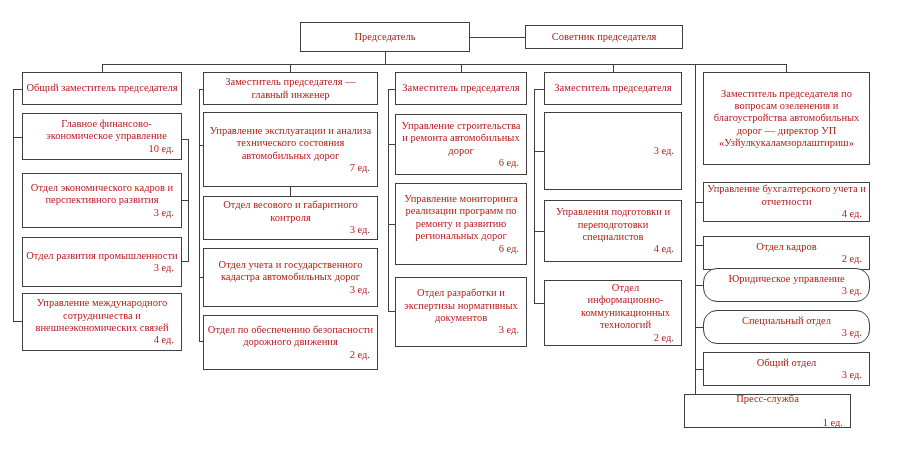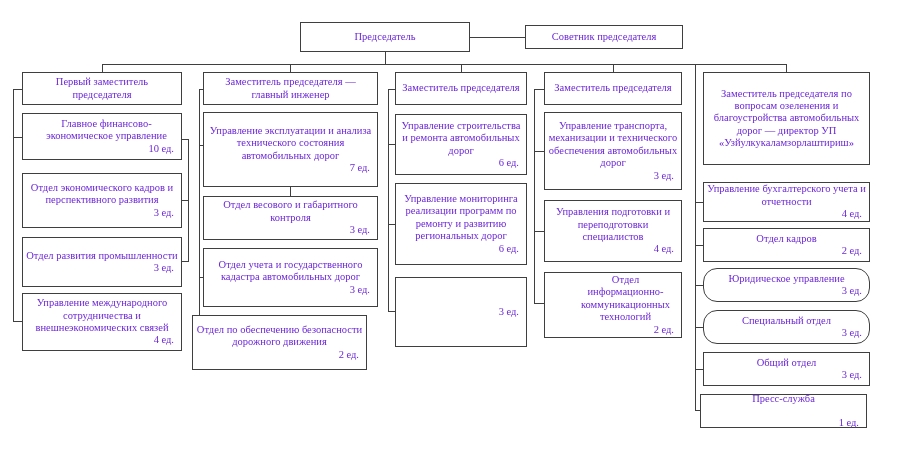--- a/index.html
+++ b/index.html
@@ -1,19 +1,19 @@
 <!DOCTYPE html>
 <html><head>
 <meta charset="utf-8">
 <style>
   html,body{margin:0;padding:0;background:#ffffff;}
   .canvas{
     position:relative;width:896px;height:455px;background:#ffffff;
     font-family:"Liberation Serif","DejaVu Serif",serif;
-    color:#6d28d9;
+    color:#b91c1c;
   }
   .connectors{position:absolute;left:0;top:0;width:899px;height:455px;}
   .connectors line{stroke:#3f3f3f;stroke-width:1;shape-rendering:crispEdges;}
   .box{
     position:absolute;box-sizing:border-box;border:1px solid #3f3f3f;background:#ffffff;
     display:flex;flex-direction:column;justify-content:center;align-items:center;
     text-align:center;font-size:10.5px;line-height:1.18;padding:2px 3px;
   }
   .nm{width:100%;}
   .staff{align-self:flex-end;padding-right:4px;white-space:nowrap;}
@@ -73,21 +73,21 @@
   </svg>
 
   <div class="box" style="left:300px;top:22px;width:170px;height:30px;">
     <div class="nm">Председатель</div>
   </div>
   <div class="box" style="left:525px;top:25px;width:158px;height:24px;">
     <div class="nm">Советник председателя</div>
   </div>
 
   <div class="box" style="left:22px;top:72px;width:160px;height:33px;">
-    <div class="nm">Первый заместитель председателя</div>
+    <div class="nm">Общий заместитель председателя</div>
   </div>
   <div class="box" style="left:22px;top:113px;width:160px;height:47px;padding-left:12px;">
     <div class="nm">Главное финансово-экономическое управление</div>
     <div class="staff">10 ед.</div>
   </div>
   <div class="box" style="left:22px;top:173px;width:160px;height:55px;">
     <div class="nm">Отдел экономического кадров и перспективного развития</div>
     <div class="staff">3 ед.</div>
   </div>
   <div class="box" style="left:22px;top:237px;width:160px;height:50px;">
@@ -107,77 +107,77 @@
     <div class="staff">7 ед.</div>
   </div>
   <div class="box" style="left:203px;top:196px;width:175px;height:44px;">
     <div class="nm">Отдел весового и габаритного контроля</div>
     <div class="staff">3 ед.</div>
   </div>
   <div class="box" style="left:203px;top:248px;width:175px;height:59px;">
     <div class="nm">Отдел учета и государственного кадастра автомобильных дорог</div>
     <div class="staff">3 ед.</div>
   </div>
-  <div class="box" style="left:192px;top:315px;width:175px;height:55px;">
+  <div class="box" style="left:203px;top:315px;width:175px;height:55px;">
     <div class="nm">Отдел по обеспечению безопасности дорожного движения</div>
     <div class="staff">2 ед.</div>
   </div>
 
   <div class="box" style="left:395px;top:72px;width:132px;height:33px;">
     <div class="nm">Заместитель председателя</div>
   </div>
   <div class="box" style="left:395px;top:114px;width:132px;height:61px;">
     <div class="nm">Управление строительства и ремонта автомобильных дорог</div>
     <div class="staff">6 ед.</div>
   </div>
   <div class="box" style="left:395px;top:183px;width:132px;height:82px;">
     <div class="nm">Управление мониторинга реализации программ по ремонту и развитию региональных дорог</div>
     <div class="staff">6 ед.</div>
   </div>
   <div class="box" style="left:395px;top:277px;width:132px;height:70px;">
+    <div class="nm">Отдел разработки и экспертизы нормативных документов</div>
     <div class="staff">3 ед.</div>
   </div>
 
   <div class="box" style="left:544px;top:72px;width:138px;height:33px;">
     <div class="nm">Заместитель председателя</div>
   </div>
   <div class="box" style="left:544px;top:112px;width:138px;height:78px;">
-    <div class="nm">Управление транспорта, механизации и технического обеспечения автомобильных дорог</div>
     <div class="staff">3 ед.</div>
   </div>
   <div class="box" style="left:544px;top:200px;width:138px;height:62px;">
     <div class="nm">Управления подготовки и переподготовки специалистов</div>
     <div class="staff">4 ед.</div>
   </div>
-  <div class="box" style="left:544px;top:272px;width:138px;height:66px;padding-left:28px;">
+  <div class="box" style="left:544px;top:280px;width:138px;height:66px;padding-left:28px;">
     <div class="nm">Отдел информационно-коммуникационных технологий</div>
     <div class="staff">2 ед.</div>
   </div>
 
   <div class="box" style="left:703px;top:72px;width:167px;height:93px;">
     <div class="nm">Заместитель председателя по вопросам озеленения и благоустройства автомобильных дорог — директор УП «Узйулкукаламзорлаштириш»</div>
   </div>
   <div class="box" style="left:703px;top:182px;width:167px;height:40px;">
     <div class="nm">Управление бухгалтерского учета и отчетности</div>
     <div class="staff">4 ед.</div>
   </div>
-  <div class="box" style="left:703px;top:228px;width:167px;height:34px;">
+  <div class="box" style="left:703px;top:236px;width:167px;height:34px;">
     <div class="nm">Отдел кадров</div>
     <div class="staff">2 ед.</div>
   </div>
   <div class="box" style="left:703px;top:268px;width:167px;height:34px;border-radius:14px;">
     <div class="nm">Юридическое управление</div>
     <div class="staff">3 ед.</div>
   </div>
   <div class="box" style="left:703px;top:310px;width:167px;height:34px;border-radius:14px;">
     <div class="nm">Специальный отдел</div>
     <div class="staff">3 ед.</div>
   </div>
   <div class="box" style="left:703px;top:352px;width:167px;height:34px;">
     <div class="nm">Общий отдел</div>
     <div class="staff">3 ед.</div>
   </div>
-  <div class="box" style="left:700px;top:394px;width:167px;height:34px;gap:12px;">
+  <div class="box" style="left:684px;top:394px;width:167px;height:34px;gap:12px;">
     <div class="nm">Пресс-служба</div>
     <div class="staff">1 ед.</div>
   </div>
 
 </div>
 
 </body></html>

